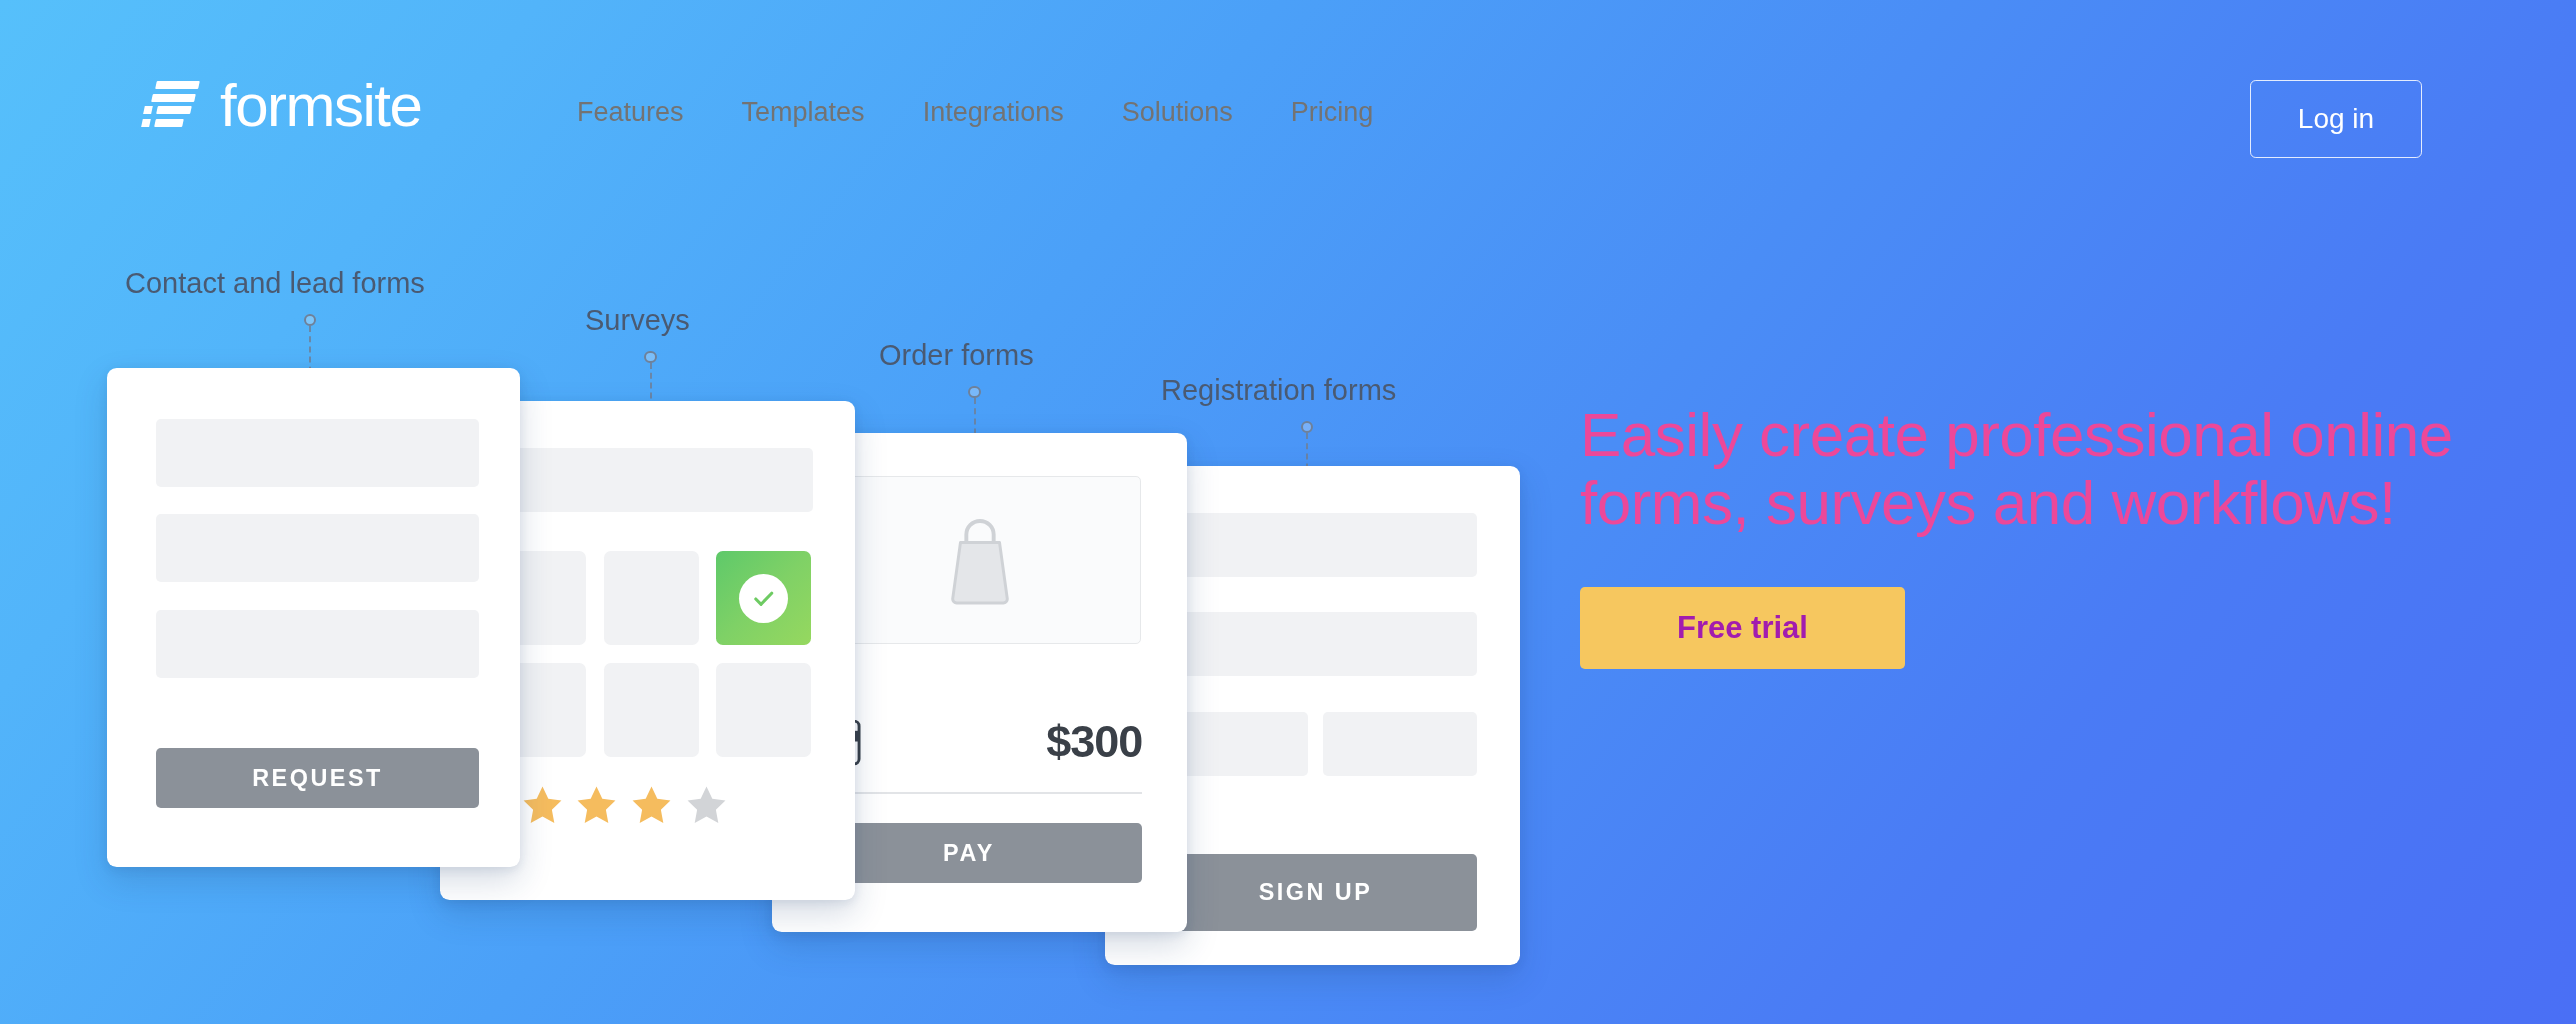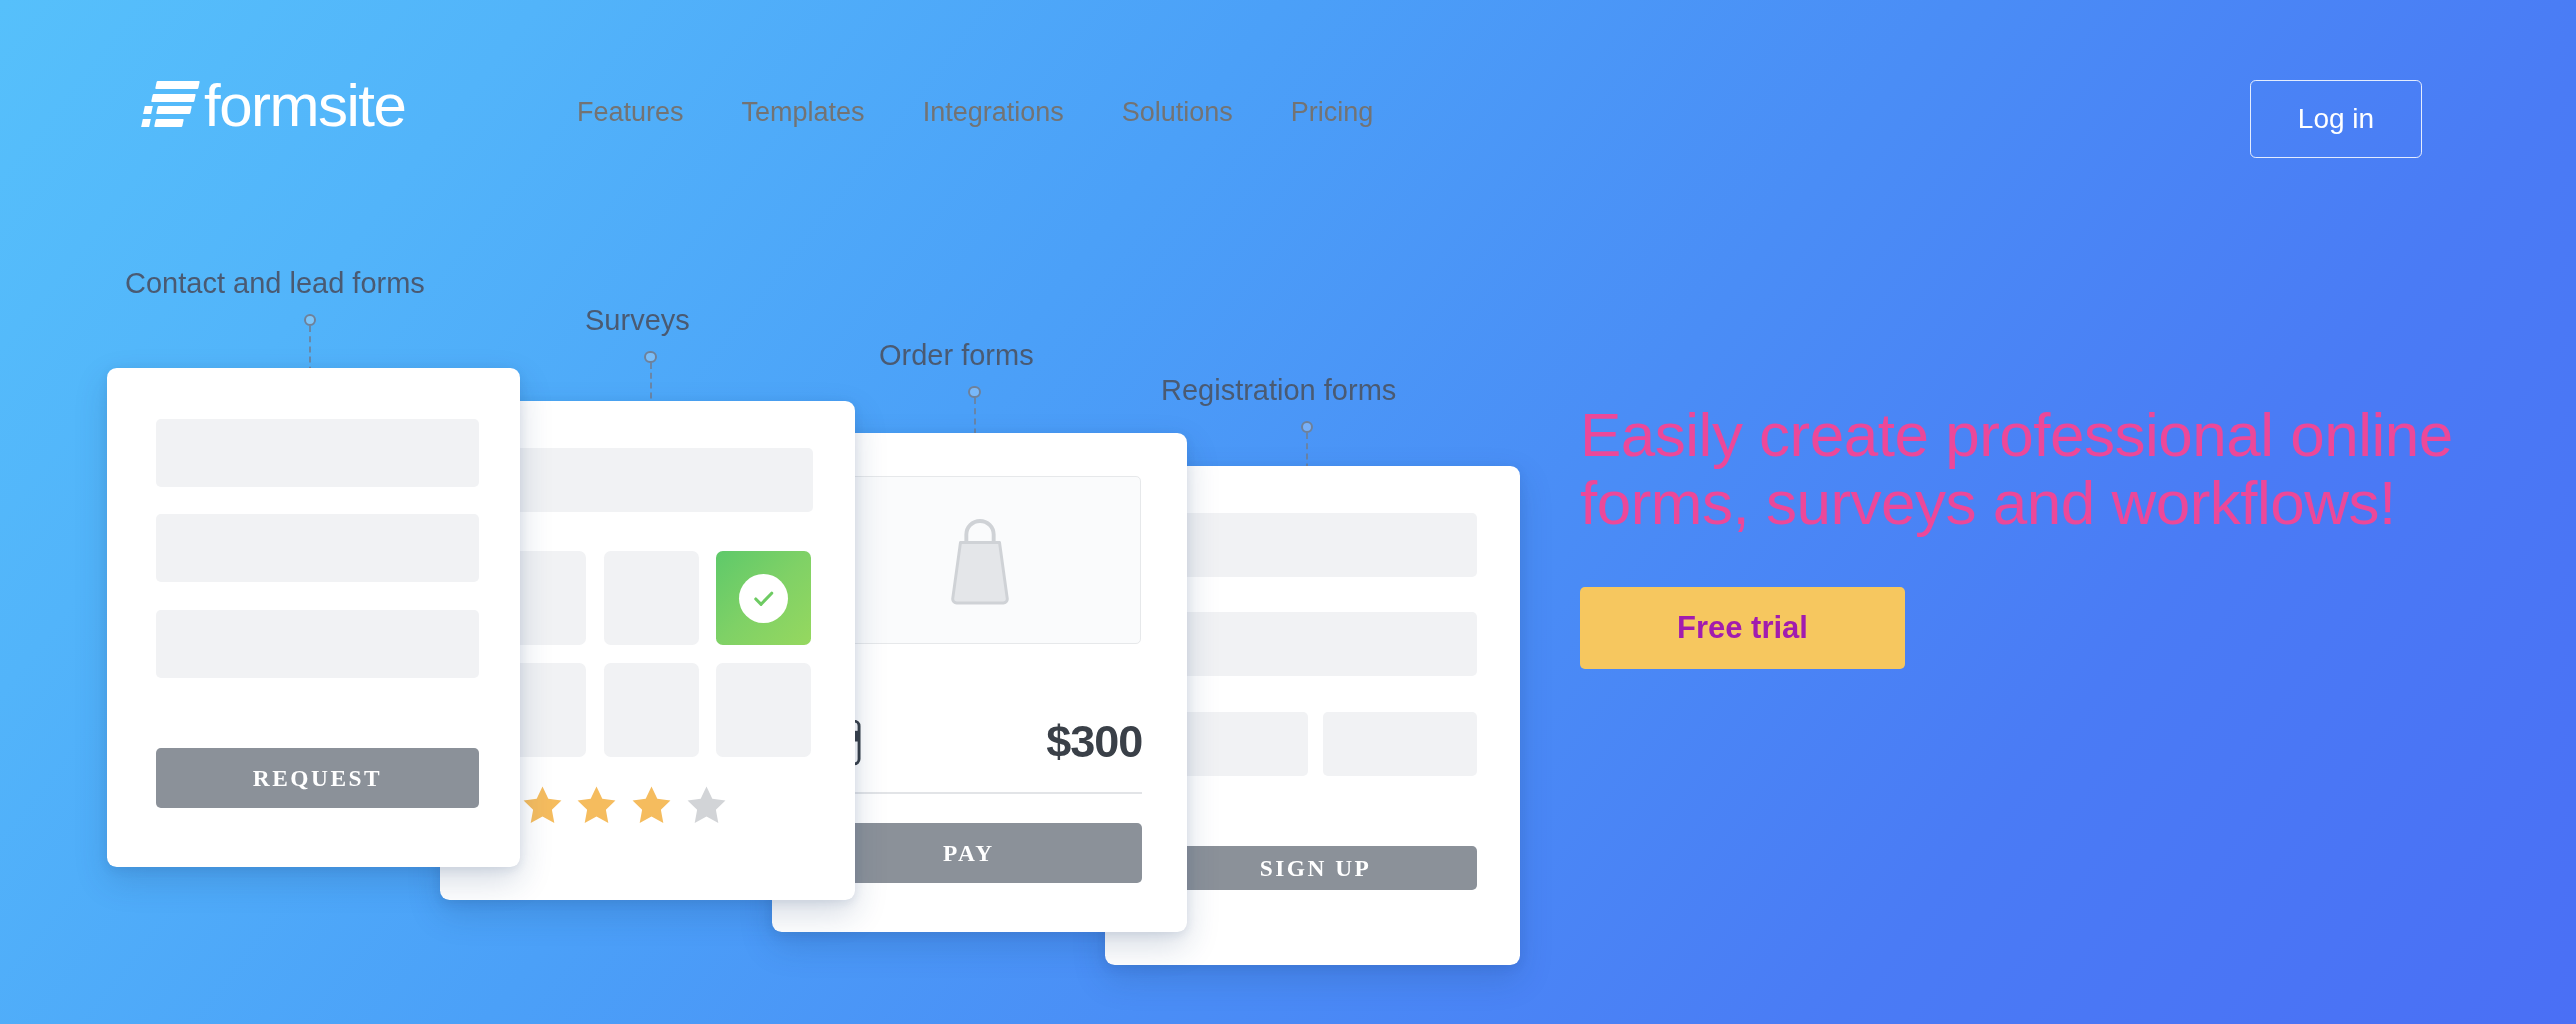--- a/index.html
+++ b/index.html
@@ -17,21 +17,21 @@
     position:relative;
   }
 
   
   .header {
     position:absolute; top:0; left:0; width:100%; height:185px;
     display:flex; align-items:center;
   }
   .brand {
     position:absolute; left:144px; top:76px;
-    display:flex; align-items:center; gap:5px;
+    display:flex; align-items:center; gap:21px;
   }
   .logo-mark { width:55px; height:58px; position:relative; flex:none; }
   .logo-mark .bar {
     position:absolute; background:#ffffff; border-radius:1px;
     transform:skewX(-12deg);
   }
   .logo-mark .dot {
     position:absolute; background:#ffffff; width:7.8px; height:7.8px;
     transform:skewX(-12deg);
   }
@@ -89,21 +89,20 @@
   .card {
     position:absolute; background:#ffffff; border-radius:9.7px;
     box-shadow:0 13.6px 33px rgba(30,60,110,0.18), 0 2.9px 9.7px rgba(30,60,110,0.10);
   }
   .ph { background:#f1f2f4; border-radius:4.9px; }
   .btn-gray {
     background:#8b9199; border-radius:4.9px; color:#ffffff;
     display:flex; align-items:center; justify-content:center;
     font-size:23.4px; font-weight:bold; letter-spacing:2.5px;
     cursor:pointer;
-    font-family:Liberation Serif, serif;
   }
 
   
   #card-contact { left:107px; top:368px; width:413px; height:499px; }
   #card-contact .ph { position:absolute; left:49px; width:323px; height:68px; }
   #card-contact .b1 { top:51px; }
   #card-contact .b2 { top:146px; }
   #card-contact .b3 { top:242px; }
   #card-contact .btn-gray { position:absolute; left:49px; top:380px; width:323px; height:60px; }
 
@@ -146,21 +145,21 @@
   #card-order .btn-gray { position:absolute; left:23.4px; top:390px; width:347px; height:60px; }
 
   
   #card-reg { left:1105px; top:466px; width:415px; height:499px; }
   #card-reg .ph-full { position:absolute; left:49px; width:323px; height:64px; }
   #card-reg .r1 { top:47px; }
   #card-reg .r2 { top:146px; }
   #card-reg .half { position:absolute; top:246px; width:154px; height:64px; }
   #card-reg .h1 { left:49px; }
   #card-reg .h2 { left:218px; }
-  #card-reg .btn-gray { position:absolute; left:49px; top:380px; width:323px; height:44px; }
+  #card-reg .btn-gray { position:absolute; left:49px; top:388px; width:323px; height:77px; }
 
   .clip-left { overflow:hidden; }
 </style>
 </head>
 <body>
 
 <div class="header">
 
   <div class="brand">
     <span class="logo-mark">

